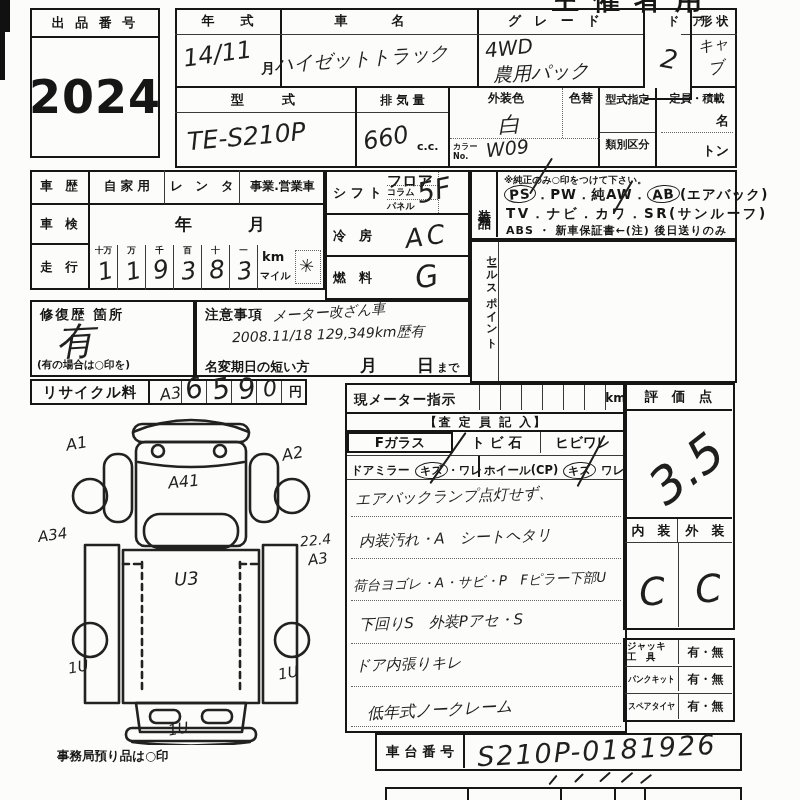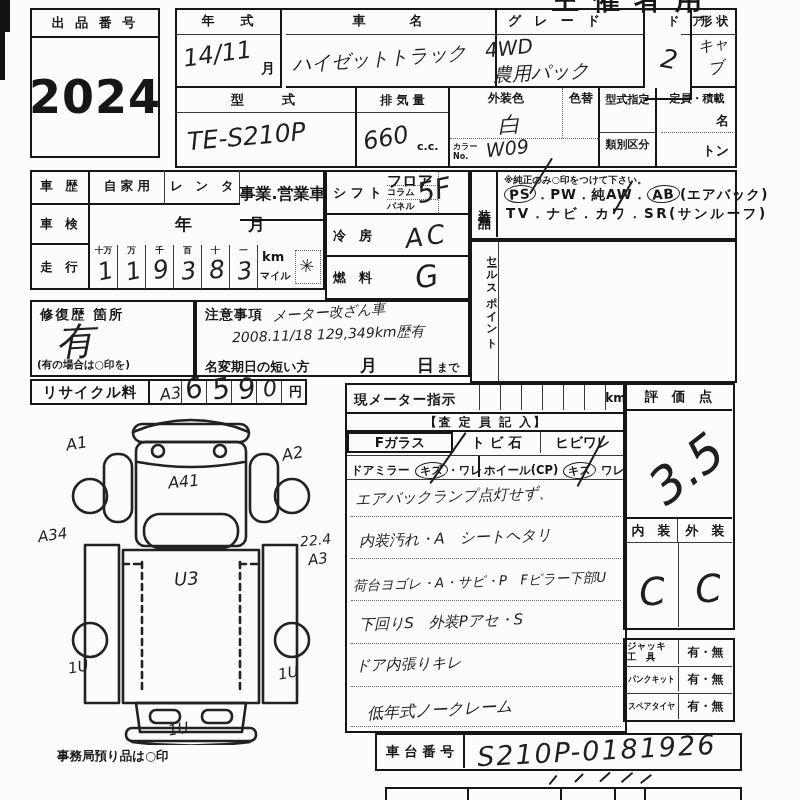--- a/index.html
+++ b/index.html
@@ -40,21 +40,21 @@
     <div class="abs cen" style="left:0;top:28px;right:0;bottom:0;font-size:46px;font-weight:bold;letter-spacing:1px;">2024</div>
   </div>
 
   <div class="abs b3" style="left:175px;top:8px;width:562px;height:160px;"></div>
 
   <div class="abs br bb" style="left:175px;top:8px;width:107px;height:80px;">
     <div class="lbl cen bb1" style="height:26px;font-size:13px;">年　　式</div>
     <div class="abs hand" style="left:8px;top:32px;font-size:24px;transform:rotate(-8deg);">14/11</div>
     <div class="abs lbl" style="left:86px;top:52px;font-size:14px;">月</div>
   </div>
-  <div class="abs br bb" style="left:286px;top:8px;width:211px;height:80px;">
+  <div class="abs br bb" style="left:268px;top:8px;width:211px;height:80px;">
     <div class="lbl cen bb1" style="height:26px;font-size:13px;letter-spacing:6px;">車　　名</div>
     <div class="abs hand" style="left:6px;top:38px;font-size:19px;transform:rotate(-4deg);">ハイゼットトラック</div>
   </div>
   <div class="abs br bb" style="left:465px;top:8px;width:180px;height:80px;">
     <div class="lbl cen bb1" style="height:26px;font-size:13px;">グ　レ　ー　ド</div>
     <div class="abs hand" style="left:20px;top:28px;font-size:20px;transform:rotate(-6deg);">4WD</div>
     <div class="abs hand" style="left:28px;top:52px;font-size:19px;transform:rotate(-3deg);">農用パック</div>
   </div>
   <div class="abs br bb" style="left:645px;top:8px;width:47px;height:92px;padding-left:36px;">
     <div class="lbl cen bb1" style="height:26px;font-size:12px;">ド　ア</div>
@@ -94,21 +94,21 @@
     <div class="lbl cen" style="height:20px;font-size:11px;">定員・積載</div>
     <div class="abs lbl" style="right:8px;top:24px;font-size:13px;">名</div>
     <div class="abs" style="left:4px;top:44px;width:72px;border-top:1.5px dotted #666;"></div>
     <div class="abs lbl" style="right:8px;top:54px;font-size:13px;">トン</div>
   </div>
 
   <div class="abs b3" style="left:30px;top:170px;width:295px;height:120px;"></div>
   <div class="abs lbl cen br bb" style="left:30px;top:170px;width:60px;height:35px;font-size:12.5px;">車　歴</div>
   <div class="abs lbl cen br1 bb" style="left:90px;top:170px;width:75px;height:35px;font-size:12.5px;">自 家 用</div>
   <div class="abs lbl cen br1 bb" style="left:165px;top:170px;width:75px;height:35px;font-size:12.5px;">レ　ン　タ</div>
-  <div class="abs lbl cen bb" style="left:240px;top:170px;width:85px;height:51px;font-size:16px;">事業.営業車</div>
+  <div class="abs lbl cen bb" style="left:240px;top:170px;width:85px;height:35px;font-size:12px;">事業.営業車</div>
   <div class="abs lbl cen br bb" style="left:30px;top:205px;width:60px;height:40px;font-size:12.5px;">車　検</div>
   <div class="abs lbl" style="left:175px;top:213px;font-size:17px;">年</div>
   <div class="abs lbl" style="left:248px;top:213px;font-size:17px;">月</div>
   <div class="abs lbl cen br" style="left:30px;top:245px;width:60px;height:45px;font-size:12.5px;">走　行</div>
 
   <div class="abs br1" style="left:90px;top:245px;width:28px;height:45px;">
     <div class="lbl cen" style="height:12px;font-size:8.5px;">十万</div>
     <div class="abs hand" style="left:8px;top:12px;font-size:24px;transform:rotate(-12deg);">1</div>
   </div>
   <div class="abs br1" style="left:118px;top:245px;width:28px;height:45px;">
@@ -158,20 +158,21 @@
     <div class="abs hand" style="left:90px;top:2px;font-size:30px;transform:rotate(-10deg);">G</div>
   </div>
 
   <div class="abs b3" style="left:470px;top:170px;width:267px;height:70px;">
     <div class="abs br vtext lbl cen" style="left:0;top:0;width:26px;height:65px;font-size:13px;letter-spacing:4px;">装備品</div>
     <div class="abs lbl" style="left:32px;top:2px;font-size:9.5px;">※純正のみ○印をつけて下さい。</div>
     <div class="abs" style="left:32px;top:13px;font-size:13.5px;font-weight:bold;letter-spacing:1px;white-space:nowrap;">
       <span class="circle">PS</span><span>．PW．純AW．</span><span class="circle">AB</span><span>(エアバック)</span>
     </div>
     <div class="abs lbl" style="left:34px;top:33px;font-size:13.5px;letter-spacing:2.5px;">TV．ナビ．カワ．SR(サンルーフ)</div>
+    <div class="abs lbl" style="left:34px;top:51px;font-size:11px;letter-spacing:1px;">ABS ・ 新車保証書←(注) 後日送りのみ</div>
   </div>
   <div class="slash" style="left:540px;top:155px;height:42px;transform:rotate(32deg);"></div>
   <div class="slash" style="left:622px;top:178px;height:38px;transform:rotate(30deg);"></div>
 
   <div class="abs" style="left:470px;top:240px;width:267px;height:143px;border:2px solid var(--ink);">
     <div class="abs br1 vtext lbl" style="left:0;top:0;width:27px;height:139px;font-size:11px;padding-top:6px;letter-spacing:1px;">セールスポイント</div>
   </div>
 
   <div class="abs b3" style="left:30px;top:300px;width:165px;height:77px;">
     <div class="abs lbl" style="left:8px;top:4px;font-size:13.5px;letter-spacing:2px;">修復歴 箇所</div>

